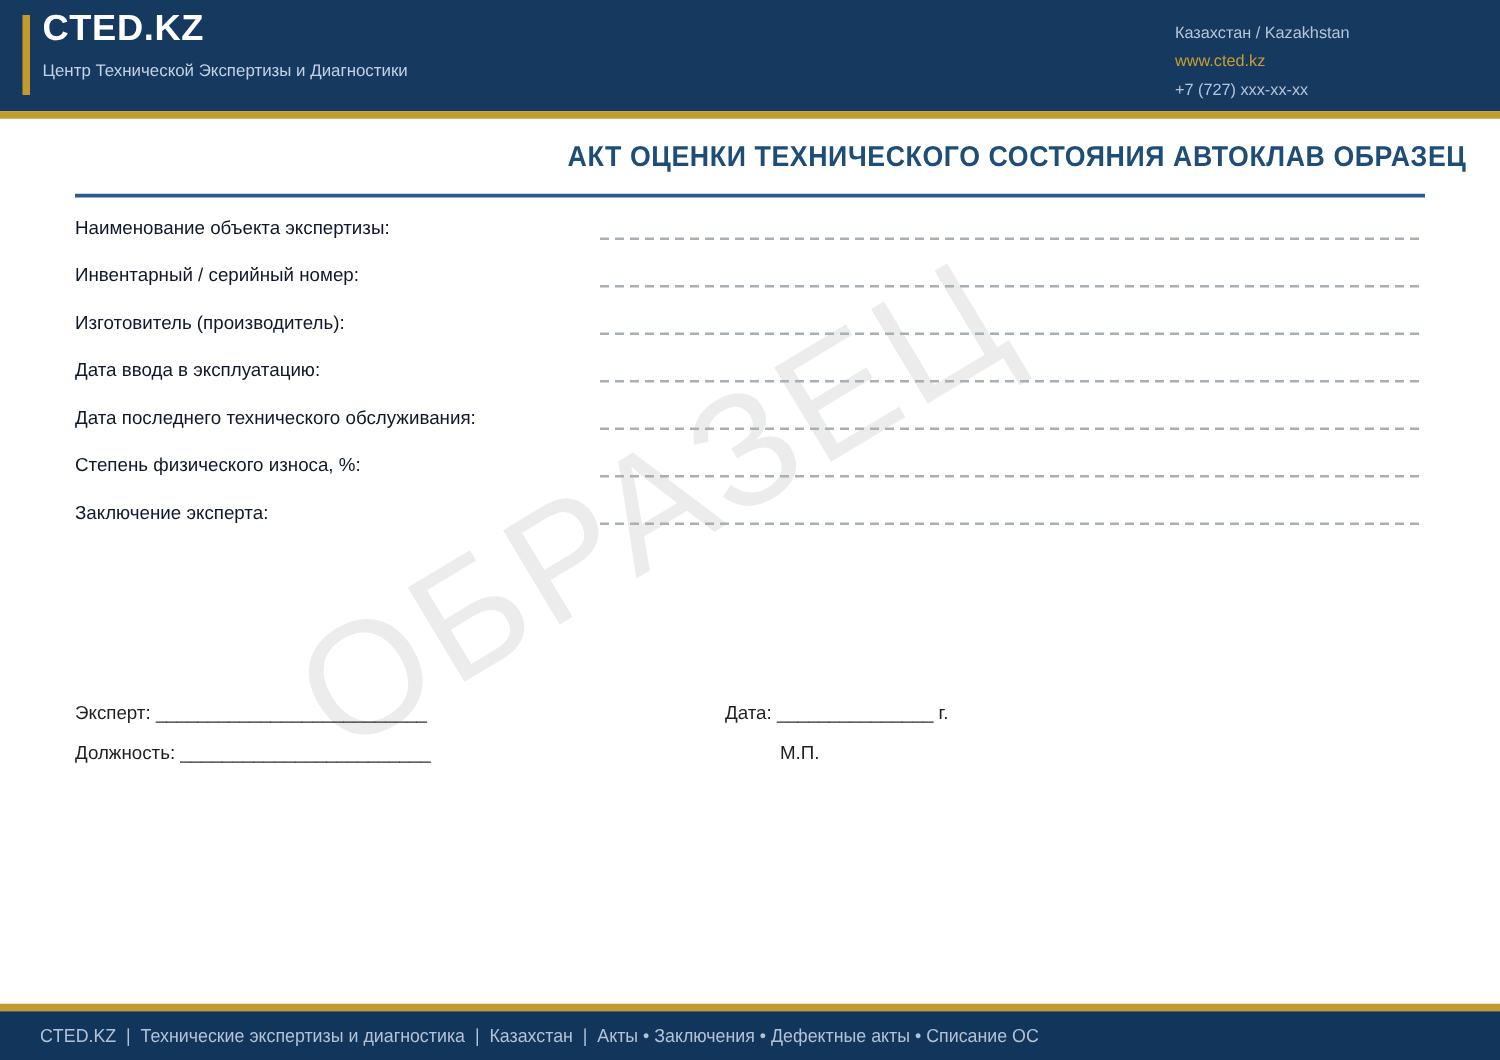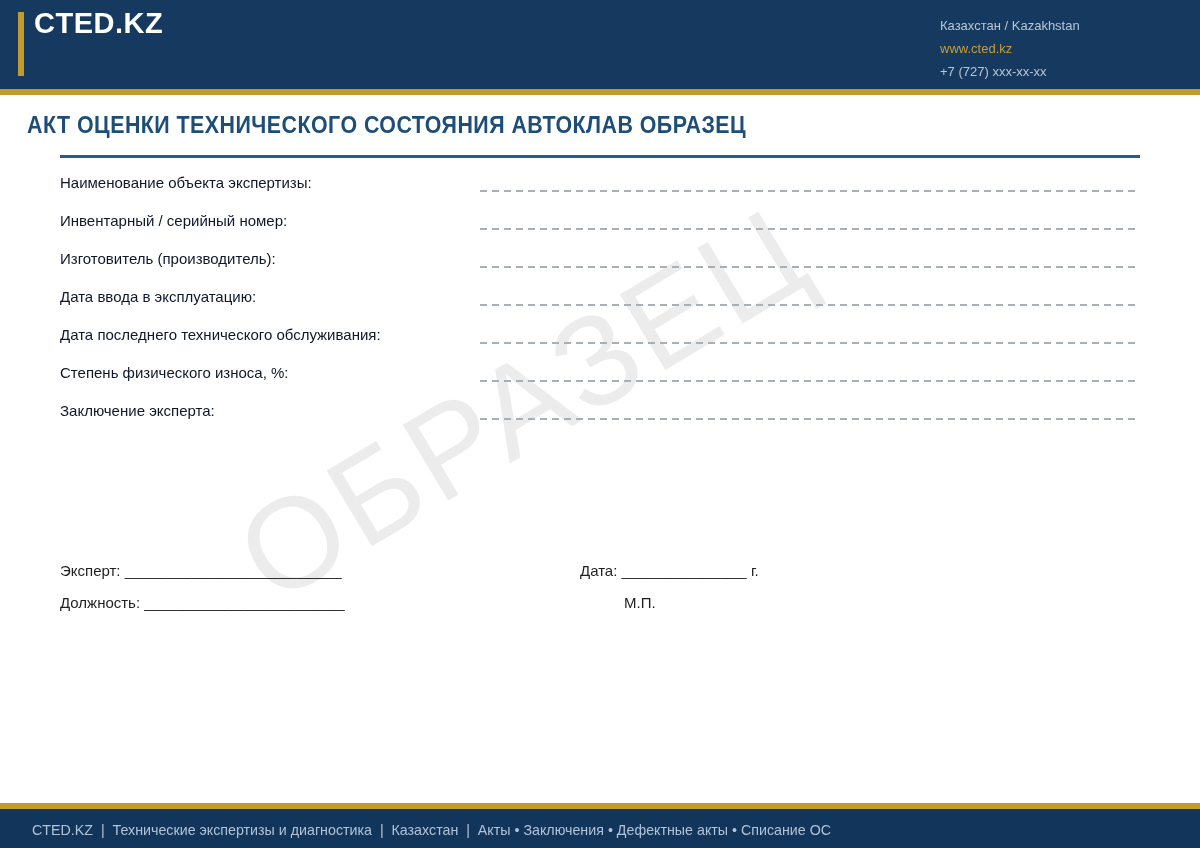--- a/index.html
+++ b/index.html
@@ -36,21 +36,21 @@
   .header-right .website { color:#c89e33; cursor:pointer; }
 
   .gold-band {
     position:absolute; top:89px; left:0; width:1200px; height:6px;
     background:#c29b2c;
   }
 
   
   .doc-title {
     position:absolute; top:112px; left:0; width:1200px;
-    text-align:left; color:#1e4d78;
+    text-align:right; color:#1e4d78;
     font-size:23px; font-weight:600; letter-spacing:0.5px;
     white-space:nowrap;
   }
   .doc-title > span { display:inline-block; transform:scaleX(0.93); transform-origin:center; }
   .title-divider {
     position:absolute; top:155px; left:60px; width:1080px; height:3px;
     background:#2a5b8f;
   }
 
   
@@ -100,20 +100,21 @@
 </head>
 <body>
 
 <div class="watermark">ОБРАЗЕЦ</div>
 
 <div class="layer">
 
   <div class="header">
     <div class="accent-bar"></div>
     <div class="logo">CTED.KZ</div>
+    <div class="subtitle">Центр Технической Экспертизы и Диагностики</div>
     <div class="header-right">
       <div class="country">Казахстан / Kazakhstan</div>
       <div class="website">www.cted.kz</div>
       <div class="phone">+7 (727) xxx-xx-xx</div>
     </div>
   </div>
   <div class="gold-band"></div>
 
   <div class="doc-title">
     <span>АКТ ОЦЕНКИ ТЕХНИЧЕСКОГО СОСТОЯНИЯ АВТОКЛАВ ОБРАЗЕЦ</span>

